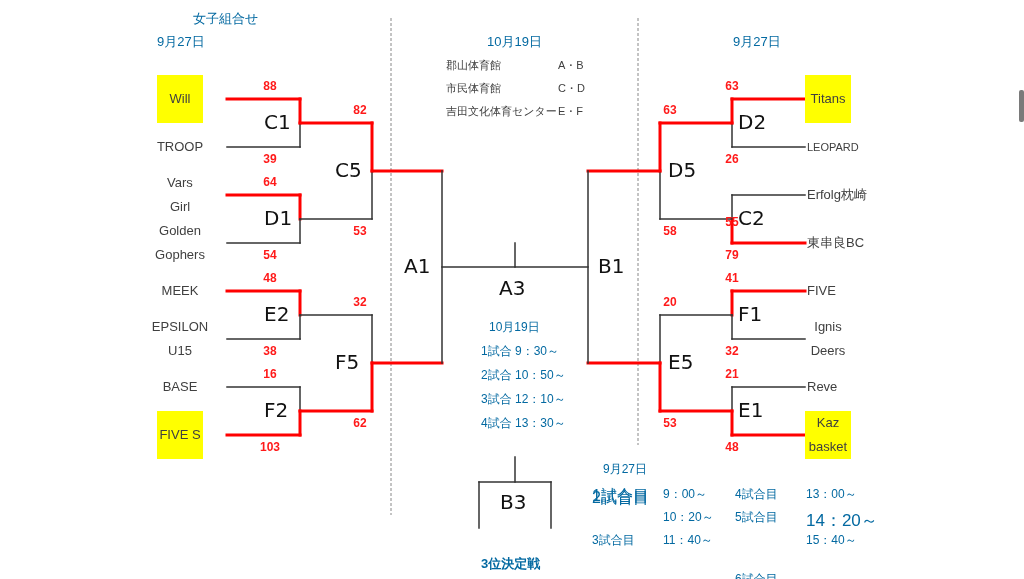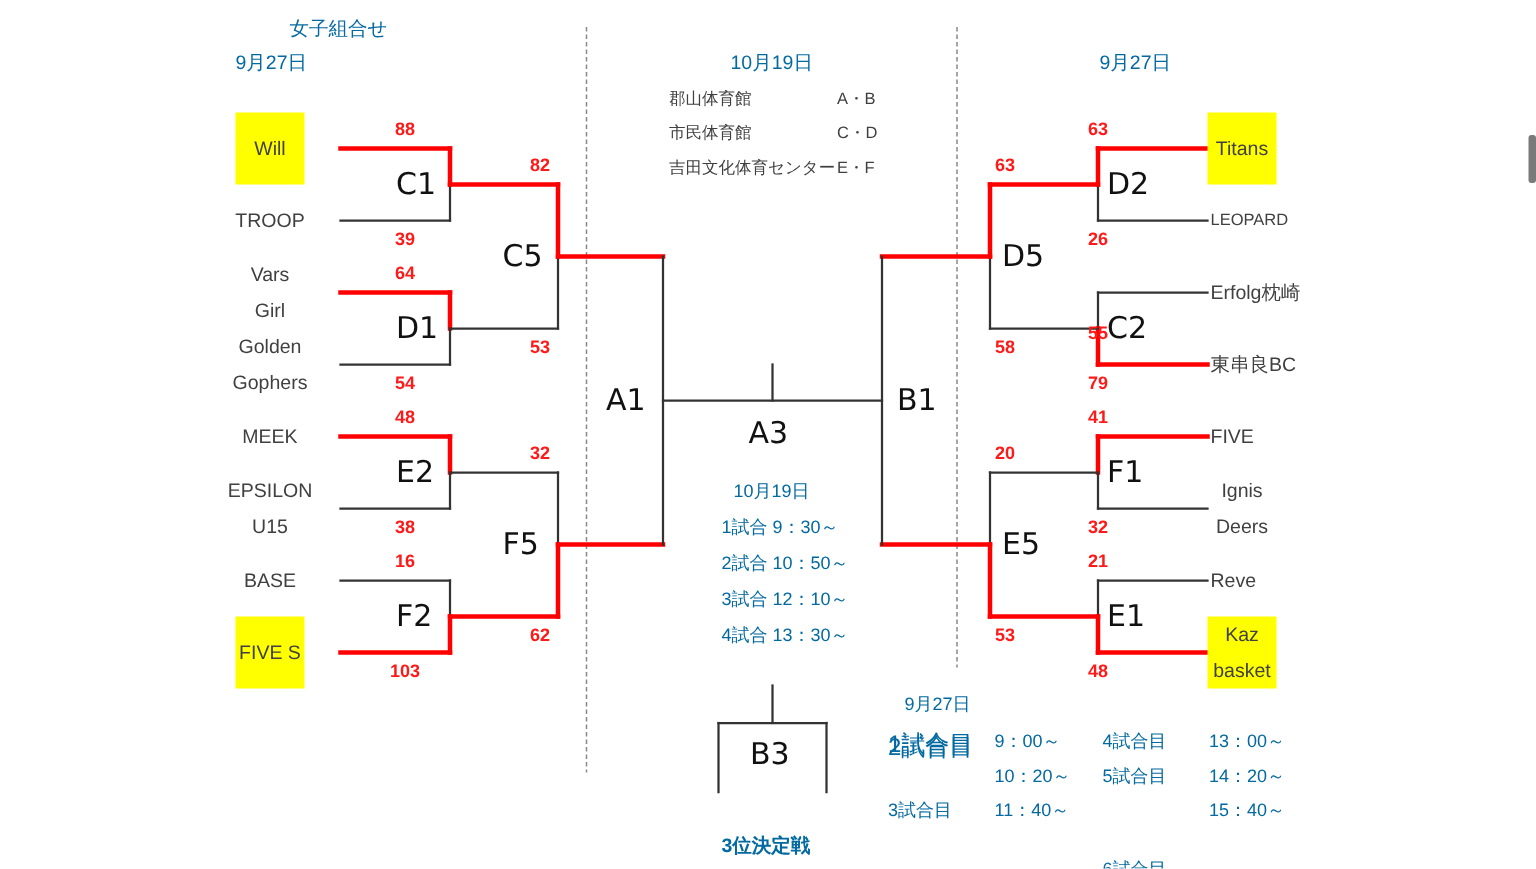--- a/index.html
+++ b/index.html
@@ -44,21 +44,21 @@
 
 <div class="t" style="left:603px;top:461px;font-size:12px;">9月27日</div>
 <div id="bottom-schedule">
     <div class="t" style="left: 592px; top: 486px; font-size: 16px;">1試合目</div>
     <div class="t" style="left: 663px; top: 486px; font-size: 12px;">9：00～</div>
     <div class="t" style="left: 735px; top: 486px; font-size: 12px;">4試合目</div>
     <div class="t" style="left: 806px; top: 486px; font-size: 12px;">13：00～</div>
     <div class="t" style="left: 592px; top: 488px; font-size: 16px;">2試合目</div>
     <div class="t" style="left: 663px; top: 509px; font-size: 12px;">10：20～</div>
     <div class="t" style="left: 735px; top: 509px; font-size: 12px;">5試合目</div>
-    <div class="t" style="left: 806px; top: 509px; font-size: 12px;">14：20～</div>
+    <div class="t" style="left: 806px; top: 509px; font-size: 17px;">14：20～</div>
     <div class="t" style="left: 592px; top: 532px; font-size: 12px;">3試合目</div>
     <div class="t" style="left: 663px; top: 532px; font-size: 12px;">11：40～</div>
     <div class="t" style="left: 735px; top: 532px; font-size: 12px; margin-top: 39px;">6試合目</div>
     <div class="t" style="left: 806px; top: 532px; font-size: 12px;">15：40～</div>
   </div>
 
 <svg id="bracket" width="1024" height="579">
     <line x1="391" y1="18" x2="391" y2="515" stroke="#888" stroke-width="1" stroke-dasharray="3,2"></line>
     <line x1="638" y1="18" x2="638" y2="445" stroke="#888" stroke-width="1" stroke-dasharray="3,2"></line>
     <line x1="227" y1="99" x2="300" y2="99" stroke="#ff0000" stroke-width="3" stroke-linecap="square"></line>

